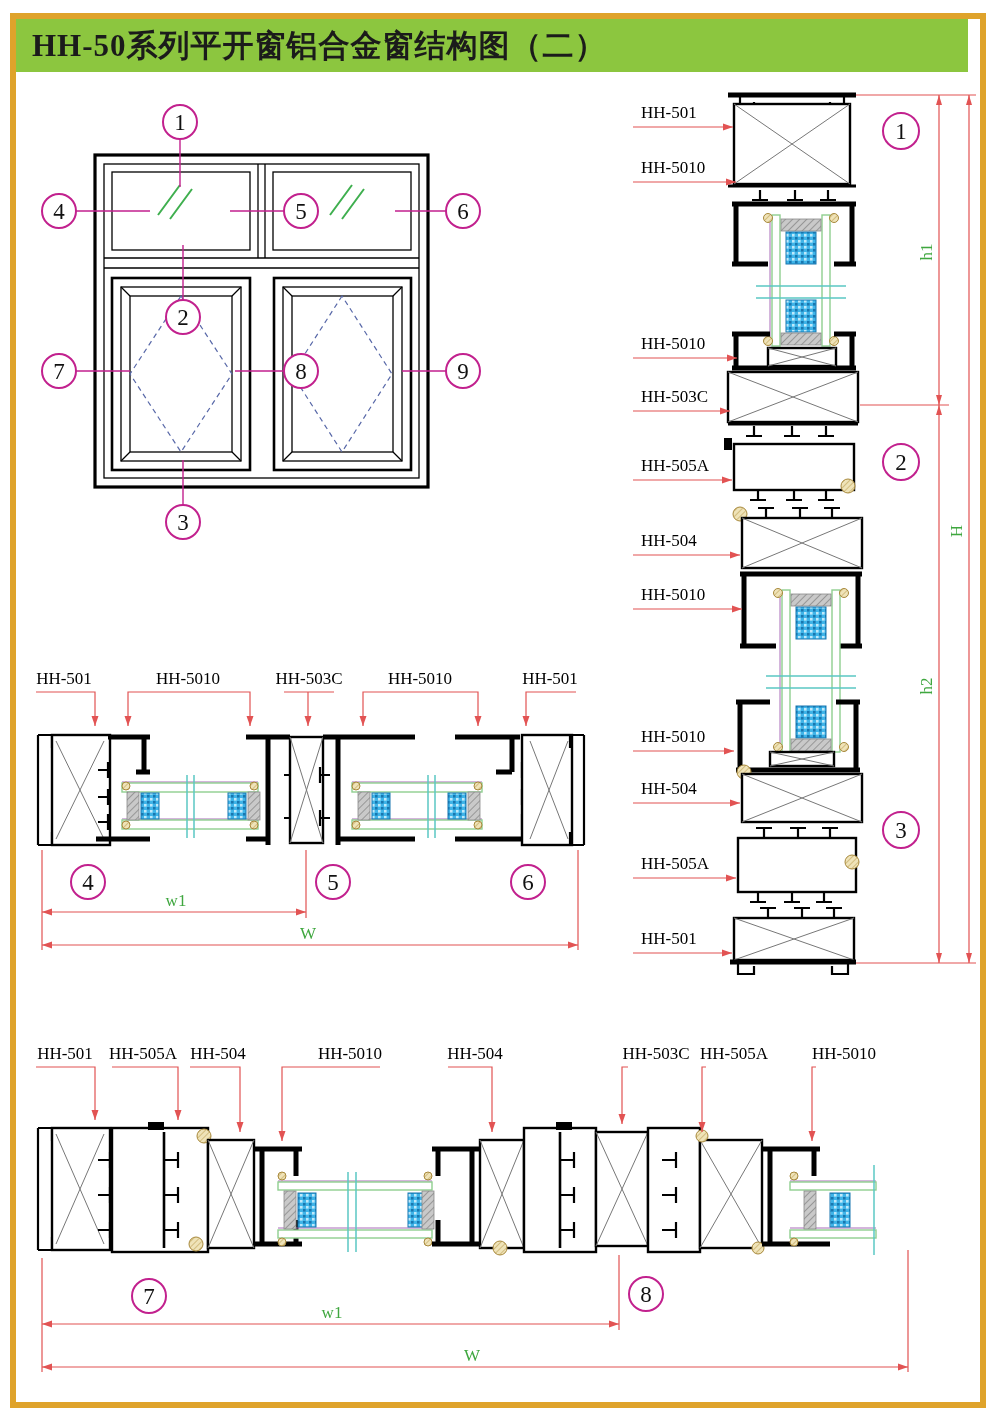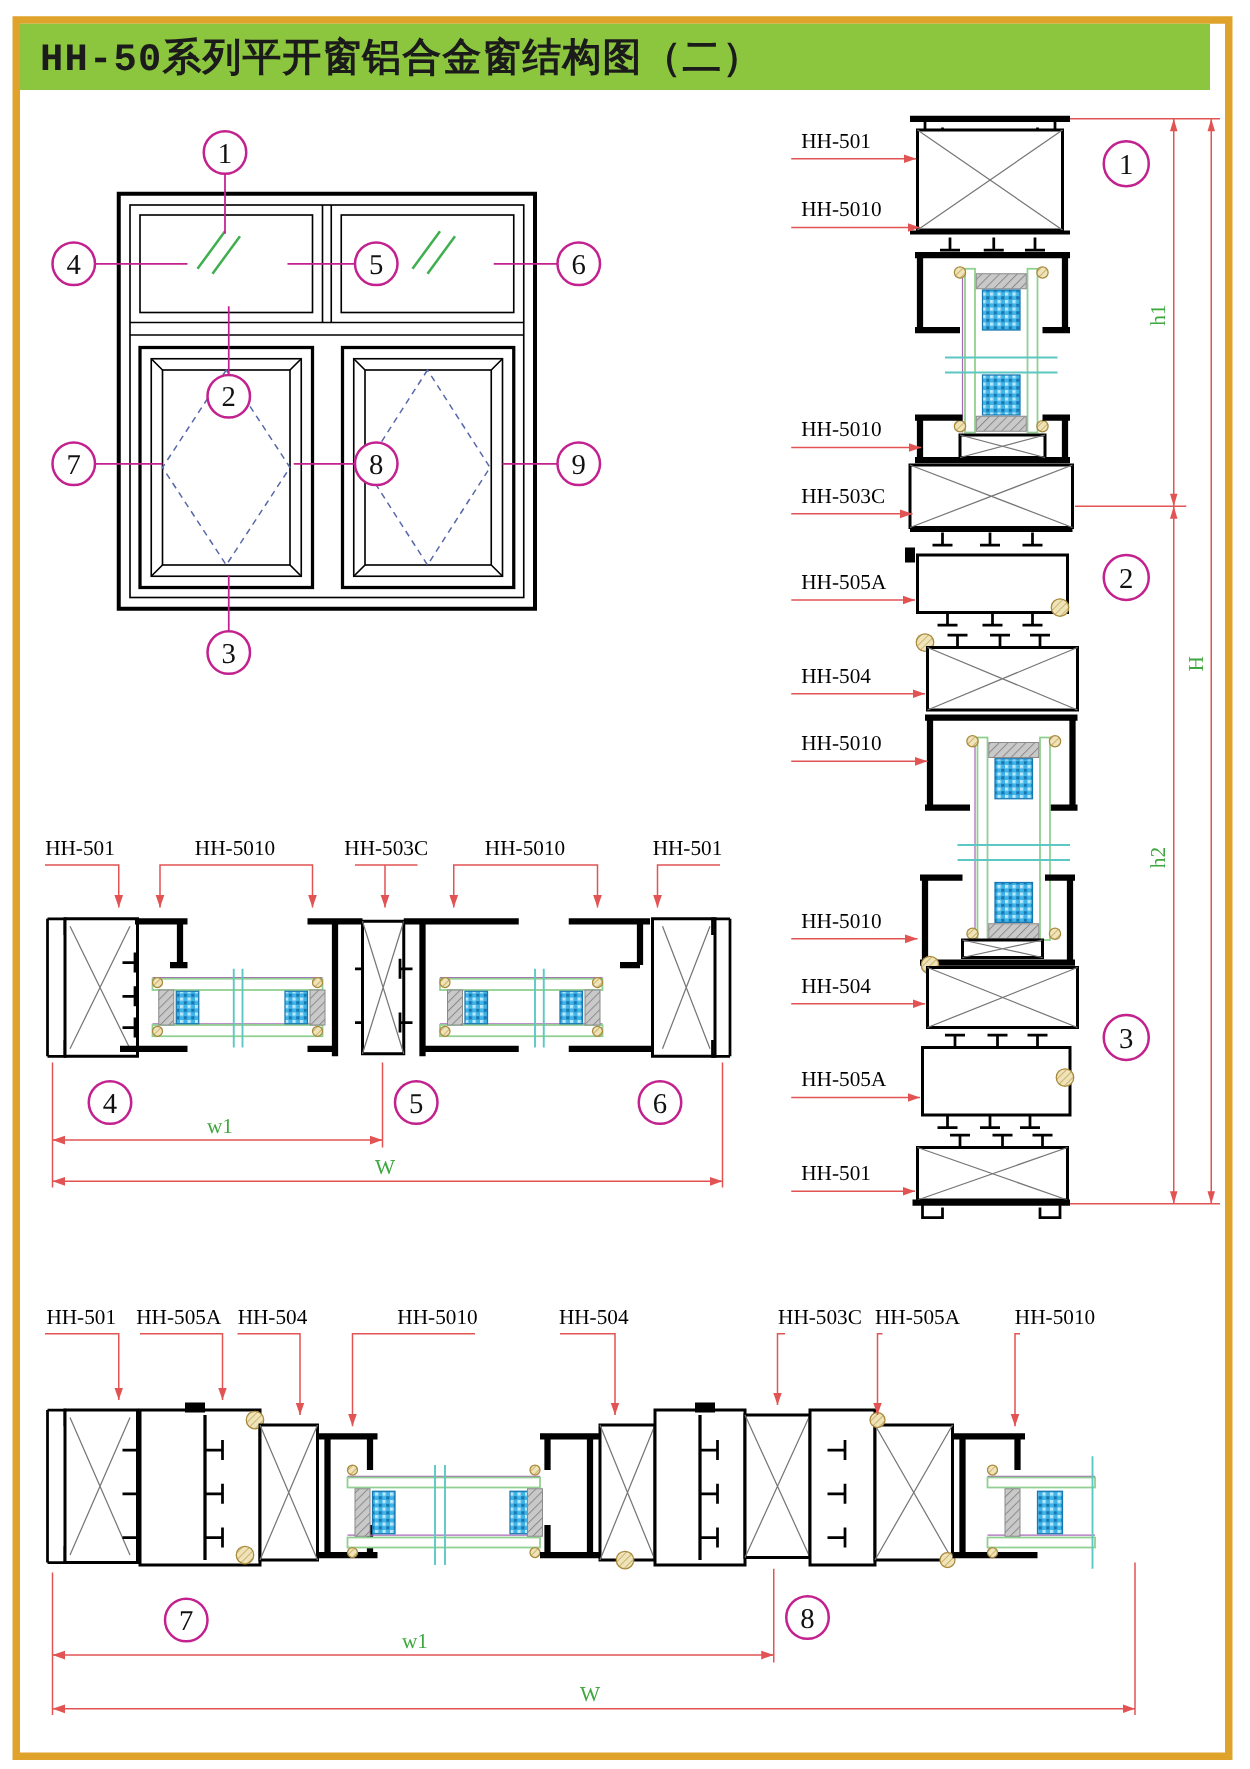--- a/index.html
+++ b/index.html
@@ -2,21 +2,21 @@
 <html><head>
 <meta charset="utf-8">
 <style>
   html,body{margin:0;padding:0;background:#fff;}
   #stage{position:relative;width:1000px;height:1415px;background:#fff;overflow:hidden;
          font-family:"Liberation Serif",serif;}
   #pageframe{position:absolute;left:10px;top:13px;width:964px;height:1383px;
              border:6px solid #DFA32B;background:#fff;}
   #titlebar{position:absolute;left:16px;top:19px;width:952px;height:53px;background:#8CC63F;
             display:flex;align-items:center;}
-  #titlebar span{font-family:Liberation Mono, monospace;font-weight:bold;font-size:31px;
+  #titlebar span{font-family:Liberation Serif, serif;font-weight:bold;font-size:31px;
                  color:#1B1B1B;padding-left:16px;letter-spacing:1px;white-space:nowrap;}
   svg{position:absolute;left:0;top:0;}
   
   .k  {stroke:#000;stroke-width:2.6;fill:none;}
   .k2 {stroke:#000;stroke-width:1.3;fill:none;}
   .k4 {stroke:#000;stroke-width:5;fill:none;}
   .k3 {stroke:#000;stroke-width:3.2;fill:none;}
   .xr {stroke:#000;stroke-width:2.4;fill:#fff;}
   .xd {stroke:#777;stroke-width:1;fill:none;}
   .tab{stroke:#000;stroke-width:2.2;fill:none;}

